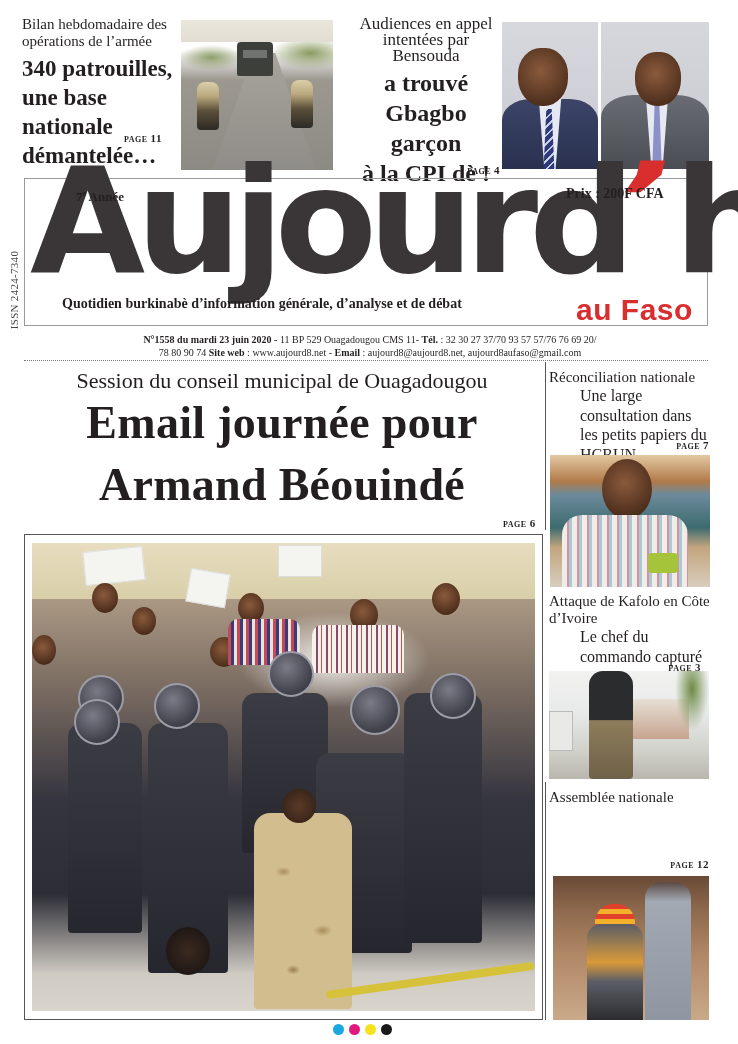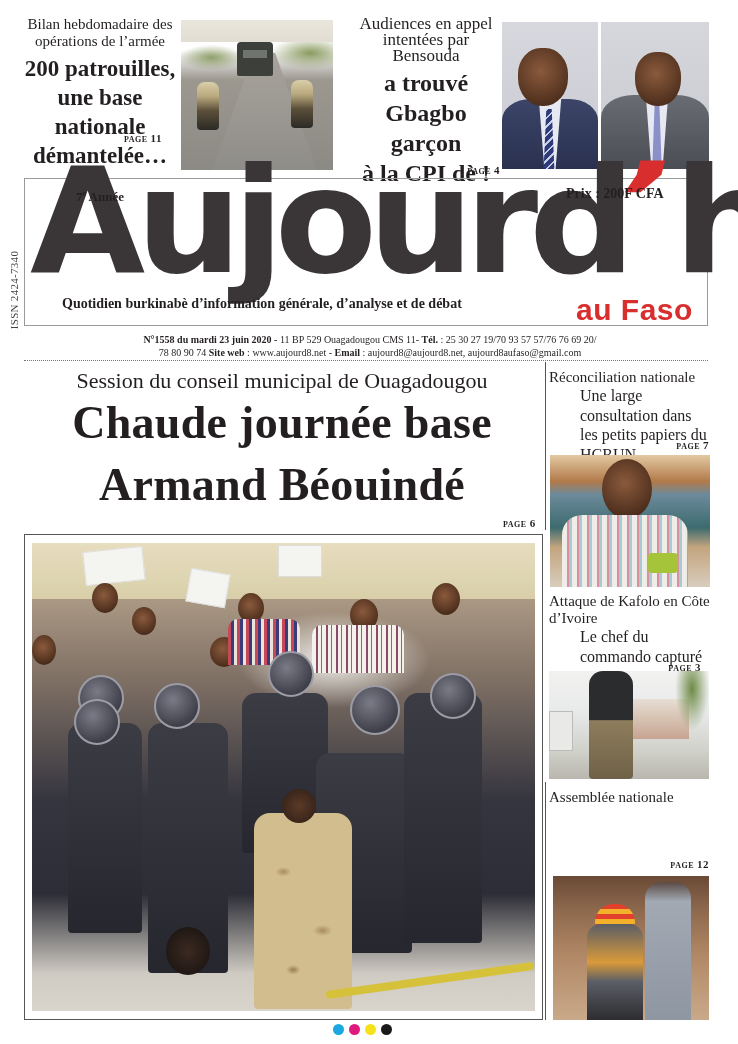--- a/index.html
+++ b/index.html
@@ -4,21 +4,21 @@
 <style>
   * { box-sizing: border-box; margin: 0; padding: 0; }
   html, body { width: 738px; height: 1044px; background: #ffffff; overflow: hidden; }
   body { position: relative; font-family: "Liberation Serif", "DejaVu Serif", serif; color: #231f20; }
 
   .abs { position: absolute; }
   .page-ref { font-family: "Liberation Serif", serif; font-weight: bold; font-size: 8px; letter-spacing: 0.5px; color: #231f20; }
   .page-ref b { font-size: 11px; margin-left: 3px; }
 
   
-  .teaser-left { left: 22px; top: 16px; width: 156px; text-align: center; }
+  .teaser-left { left: 22px; top: 16px; width: 156px; }
   .kicker { font-size: 15px; line-height: 17px; color: #231f20; }
   .teaser-left .headline { font-weight: bold; font-size: 23px; line-height: 29px; margin-top: 4px; }
   .teaser-left .page-ref { position: absolute; right: 16px; top: 116px; padding-left: 23px; }
 
   .photo { position: absolute; overflow: hidden; }
   .photo-patrol { left: 181px; top: 20px; width: 152px; height: 150px;
     background:
       linear-gradient(180deg, #e9e6dc 0%, #e2ddd2 15%, transparent 15%),
       radial-gradient(ellipse 40px 16px at 20% 25%, #8fa06a 0%, transparent 80%),
       radial-gradient(ellipse 50px 20px at 85% 22%, #8a9b5f 0%, transparent 80%),
@@ -107,21 +107,21 @@
   
   .reg-dots { left: 333px; top: 1024px; display: flex; gap: 5px; }
   .reg-dot { width: 11px; height: 11px; border-radius: 50%; }
 </style>
 </head>
 <body>
 
 <div class="abs teaser-left">
   <div class="kicker">Bilan hebdomadaire des opérations de l’armée</div>
   <div class="headline">
-    <div>200 patrouilles,</div>
+    <div>340 patrouilles,</div>
     <div>une base</div>
     <div>nationale</div>
     <div>démantelée…</div>
   </div>
   <div class="page-ref"><span>PAGE</span><b>11</b></div>
 </div>
 
 <div class="photo photo-patrol">
   <div class="road"></div>
   <div class="truck"></div>
@@ -160,28 +160,28 @@
 
 <div class="abs logo">
   <div class="logo-text"><span>Aujourd</span><span class="logo-apos">’</span><span>hui</span></div>
 </div>
 <div class="abs edition"><span>7</span><sup>e</sup> <span>Année</span></div>
 <div class="abs price">Prix : 200F CFA</div>
 <div class="abs tagline">Quotidien burkinabè d’information générale, d’analyse et de débat</div>
 <div class="abs aufaso">au Faso</div>
 
 <div class="abs contact">
-  <div><b>N°1558 du mardi 23 juin 2020 -</b><span> 11 BP 529 Ouagadougou CMS 11- </span><b>Tél.</b><span> : 25 30 27 19/70 93 57 57/76 76 69 20/</span></div>
+  <div><b>N°1558 du mardi 23 juin 2020 -</b><span> 11 BP 529 Ouagadougou CMS 11- </span><b>Tél.</b><span> : 32 30 27 37/70 93 57 57/76 76 69 20/</span></div>
   <div><span>78 80 90 74 </span><b>Site web</b><span> : www.aujourd8.net - </span><b>Email</b><span> : aujourd8@aujourd8.net, aujourd8aufaso@gmail.com</span></div>
 </div>
 <div class="abs dotted-sep"></div>
 
 <div class="abs main-kicker">Session du conseil municipal de Ouagadougou</div>
 <div class="abs main-headline">
-  <div>Chaude journée base</div>
+  <div>Email journée pour</div>
   <div>Armand Béouindé</div>
 </div>
 <div class="abs page-ref main-page"><span>PAGE</span><b>6</b></div>
 
 <div class="abs main-photo-frame"></div>
 <div class="photo photo-crowd">
   <div class="placard" style="left:52px; top:6px; width:60px; height:34px; transform:rotate(-6deg);"></div>
   <div class="placard" style="left:156px; top:28px; width:40px; height:34px; transform:rotate(10deg);"></div>
   <div class="placard" style="left:246px; top:2px; width:44px; height:32px;"></div>
   <div class="face" style="left:60px; top:40px; width:26px; height:30px;"></div>

